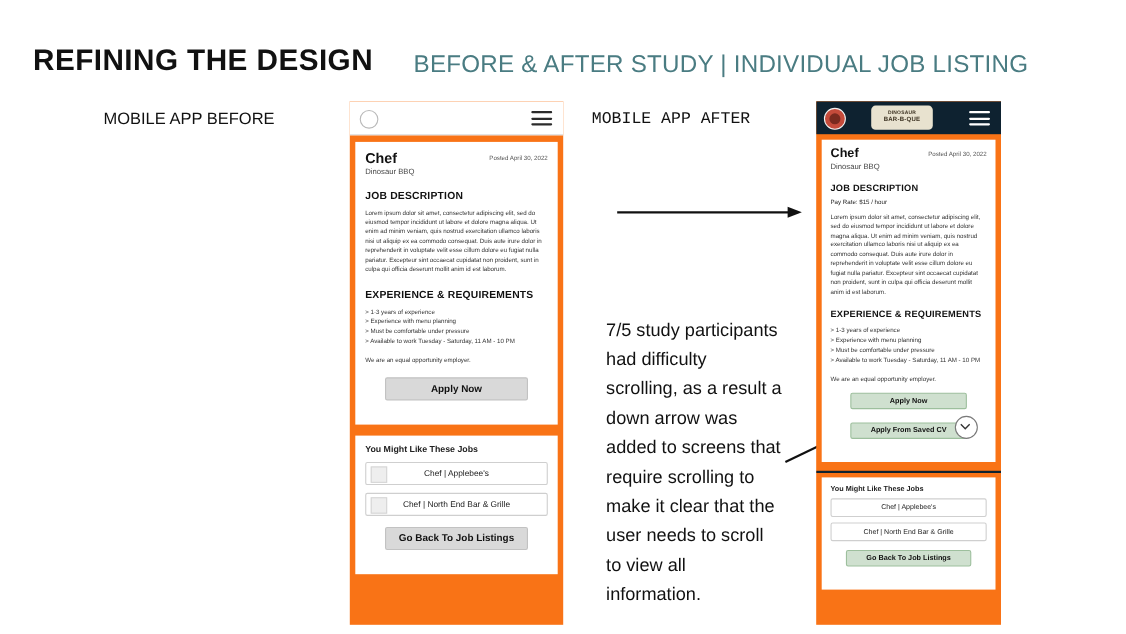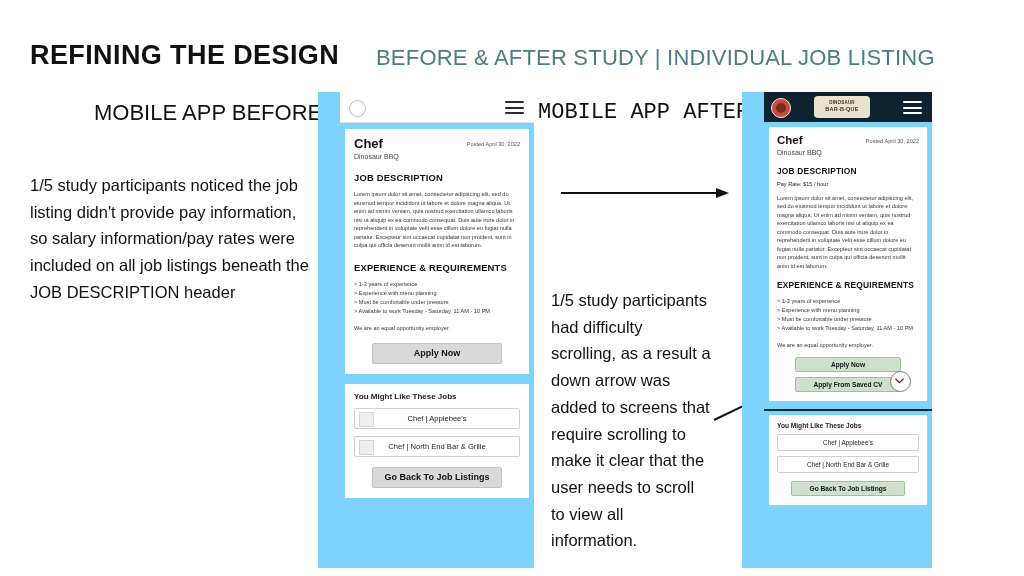--- a/index.html
+++ b/index.html
@@ -38,21 +38,21 @@
     top: 45px;
     font-size: 22px;
     color: #4a7c82;
     letter-spacing: 0.2px;
     white-space: nowrap;
   }
 
   
   .col-label {
     position: absolute;
-    font-size: 22px;
+    font-size: 15px;
     color: #111111;
     white-space: nowrap;
   }
   .col-label.before { left: 94px; top: 100px; }
   .col-label.after  { left: 538px; top: 100px; font-family: Liberation Mono, monospace; }
 
   
   .para {
     position: absolute;
     font-size: 16.5px;
@@ -82,23 +82,22 @@
     position: absolute;
     left: 712px;
     top: 342px;
     width: 165px;
     height: 80px;
   }
 
   
   .phone {
     position: absolute;
-    background: #7dd3fc;
+    background: #f97316;
     overflow: hidden;
-    padding-left: 22px;
   }
   .phone.before {
     left: 318px;
     top: 92px;
     width: 194px;
     height: 476px;
   }
   .phone.after {
     left: 742px;
     top: 92px;
@@ -237,21 +236,21 @@
     margin-top: 7px;
   }
   .equal-text {
     font-size: 5.6px;
     color: #333333;
     margin-top: 9px;
   }
 
   .btn {
     display: block;
-    margin: 12px auto 0 auto;
+    margin: 12px auto 12px auto;
     width: 128px;
     height: 19px;
     line-height: 19px;
     background: #d9d9d9;
     border: 1px solid #c2c2c2;
     border-radius: 2px;
     text-align: center;
     font-size: 9px;
     font-weight: bold;
     color: #111111;
@@ -348,22 +347,21 @@
 <body>
 
 <div class="slide">
 
   <div class="title-main">REFINING THE DESIGN</div>
   <div class="title-sub">BEFORE &amp; AFTER STUDY | INDIVIDUAL JOB LISTING</div>
 
   <div class="col-label before">MOBILE APP BEFORE</div>
   <div class="col-label after">MOBILE APP AFTER</div>
 
-  <div class="para left">1/5 study participants noticed the job listing didn't provide pay information, so salary information/pay rates were included on all job listings beneath the JOB DESCRIPTION header</div>
-  <div class="para mid">1/5 study participants had difficulty scrolling, as a result a down arrow was added to screens that require scrolling to make it clear that the user needs to scroll to view all information.</div>
+  <div class="para mid">7/5 study participants had difficulty scrolling, as a result a down arrow was added to screens that require scrolling to make it clear that the user needs to scroll to view all information.</div>
 
   <svg class="arrow-1" viewBox="0 0 168 14">
     <line x1="0" y1="7" x2="158" y2="7" stroke="#111" stroke-width="2"></line>
     <polygon points="168,7 155,2 155,12" fill="#111"></polygon>
   </svg>
 
   <svg class="arrow-2" viewBox="0 0 165 80">
     <line x1="2" y1="78" x2="152" y2="6" stroke="#111" stroke-width="2"></line>
     <polygon points="165,0 147,1 154,15" fill="#111"></polygon>
   </svg>

